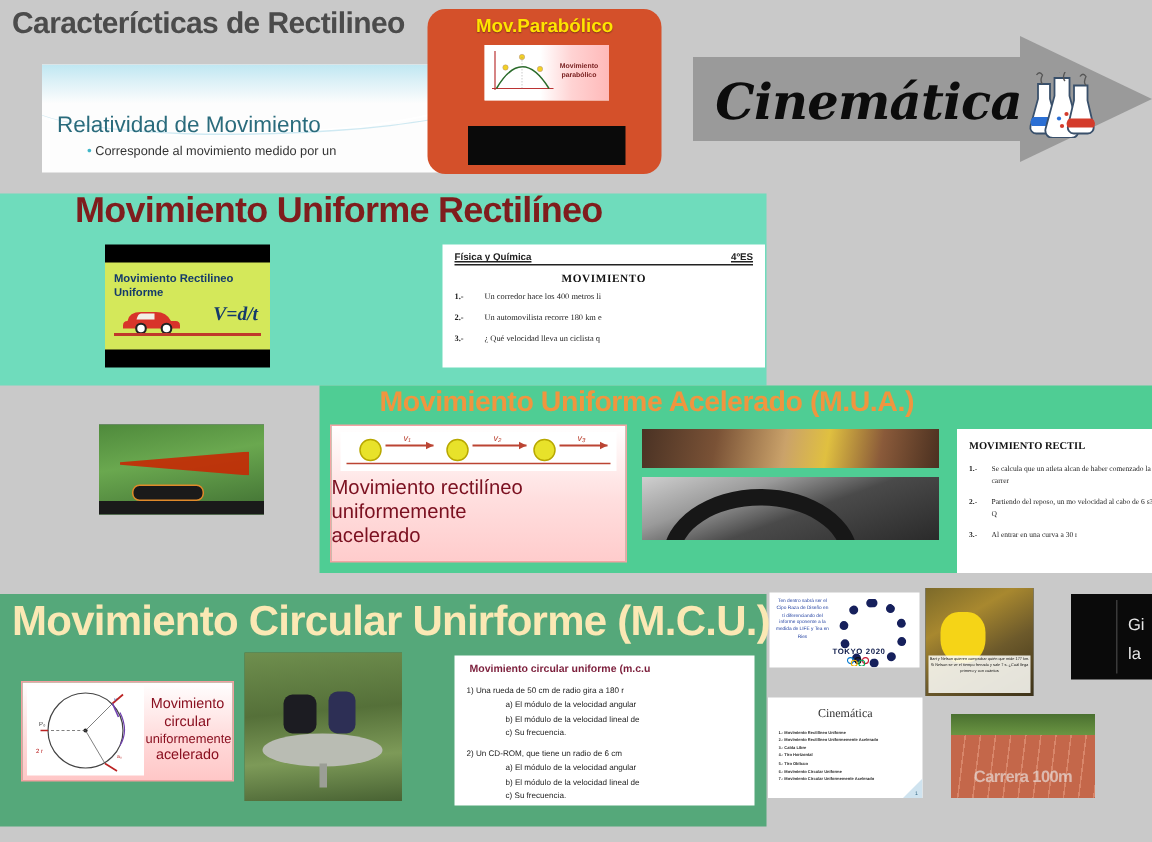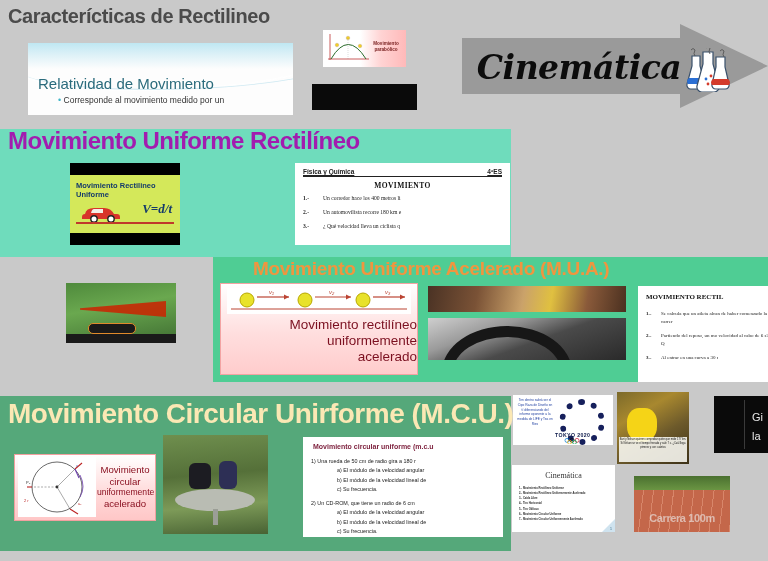--- a/index.html
+++ b/index.html
@@ -145,21 +145,21 @@
   #thumb-futbol .bar{position:absolute;left:0;bottom:0;width:100%;height:9px;background:#1a1a1a;}
   #thumb-futbol .tag{position:absolute;left:22px;top:40px;width:46px;height:9px;
     border:1px solid #e08a2a;border-radius:5px;background:#1a1a1a;
     color:#f3c57a;font-size:4px;text-align:center;line-height:9px;}
 
   #card-mrua{left:220px;top:283px;width:196px;height:90px;
     background:linear-gradient(180deg,#ffffff 0%,#ffdede 55%,#ffcccc 100%);
     border:1px solid #f3a3a3;}
   #card-mrua .diagram{position:absolute;left:6px;top:4px;width:184px;height:26px;background:#fff;}
   #card-mrua .cap{
-    position:absolute;left:0;top:33px;width:100%;text-align:right;
+    position:absolute;left:0;top:33px;width:100%;text-align:left;
     font-size:13.5px;color:#7b1020;line-height:1.18;font-weight:500;
   }
 
   #thumb-atleta{left:428px;top:286px;width:198px;height:26px;background:#6b4b34;overflow:hidden;}
   #thumb-atleta .i{position:absolute;inset:0;
     background:linear-gradient(100deg,#4a3224 0%,#7a5236 25%,#caa26a 48%,#e0c040 62%,#8a5a3a 80%,#4a3020 100%);}
   #thumb-volante{left:428px;top:318px;width:198px;height:42px;background:#2d2d2d;overflow:hidden;}
   #thumb-volante .dash{position:absolute;inset:0;
     background:linear-gradient(160deg,#cfcfcf 0%,#9a9a9a 30%,#4a4a4a 55%,#2a2a2a 100%);}
   #thumb-volante .wheel{position:absolute;left:14px;top:8px;width:108px;height:70px;
@@ -262,20 +262,23 @@
     <div class="sky"></div>
     <div class="swoosh"></div>
     <div class="swoosh2"></div>
     <div class="rel-title">Relatividad de Movimiento</div>
     <div class="rel-bullet">
       <span class="dot">•</span>
       <span>Corresponde al movimiento medido por un</span>
     </div>
   </div>
 
+  <div class="abs" id="card-parabolico" style="background-color: rgb(212, 80, 42);">
+    <div class="card-label" style="color: rgb(255, 228, 0);">Mov.Parabólico</div>
+  </div>
 
   <div class="thumb" id="thumb-parabolico">
     <div class="grad"></div>
     <svg class="plot" viewBox="0 0 46 32">
       <line x1="5" y1="2" x2="5" y2="28" stroke="#b33" stroke-width="0.8"></line>
       <line x1="3" y1="27" x2="44" y2="27" stroke="#b33" stroke-width="0.8"></line>
       <path d="M6 27 Q23 -2 41 27" fill="none" stroke="#2a6b2a" stroke-width="1"></path>
       <circle cx="12" cy="13" r="1.8" fill="#f2d024" stroke="#a88" stroke-width="0.3"></circle>
       <circle cx="23" cy="6" r="1.8" fill="#f2d024" stroke="#a88" stroke-width="0.3"></circle>
       <circle cx="35" cy="14" r="1.8" fill="#f2d024" stroke="#a88" stroke-width="0.3"></circle>
@@ -300,21 +303,21 @@
         <circle cx="24" cy="36" r="1.4" fill="#d43b2b"></circle>
       <path d="M32 9 l0 10 -4 17 a4 4 0 0 0 4 5 l9 0 a4 4 0 0 0 4 -5 l-4 -17 0 -10 z" fill="#ffffff" stroke="#39506b" stroke-width="1.2"></path>
       <path d="M29 31 l15 0 a4 4 0 0 1 1 6 l-17 0 a4 4 0 0 1 1 -6 z" fill="#d43b2b"></path>
       <path d="M7 2 q2 -3 4 0 q-2 4 0 6" fill="none" stroke="#555" stroke-width="0.9"></path>
       <path d="M22 0 q2 -3 4 0 q-2 4 0 6" fill="none" stroke="#555" stroke-width="0.9"></path>
       <path d="M36 3 q2 -3 4 0 q-2 4 0 6" fill="none" stroke="#555" stroke-width="0.9"></path>
     </svg>
   </div>
 
   <div class="abs" id="band-mru" style="background-color: rgb(111, 220, 188);">
-    <div class="band-title" style="color: #a21caf;">Movimiento Uniforme Rectilíneo</div>
+    <div class="band-title" style="color: #7f1d1d; margin-left: 42px;">Movimiento Uniforme Rectilíneo</div>
   </div>
 
   <div class="thumb" id="thumb-mru-video">
     <div class="inner">
       <div class="t1">Movimiento Rectilineo Uniforme</div>
       <div class="formula">V=d/t</div>
       <div class="road"></div>
       <svg class="car" viewBox="0 0 44 22">
         <path d="M3 14 q1 -6 9 -6 l10 0 q7 0 10 6 l3 0 q3 0 3 3 l0 2 -38 0 0 -2 q0 -3 3 -3 z" fill="#d8342a"></path>
         <path d="M12 9 l9 0 0 4 -12 0 q1 -4 3 -4 z" fill="#f2efe8"></path>

